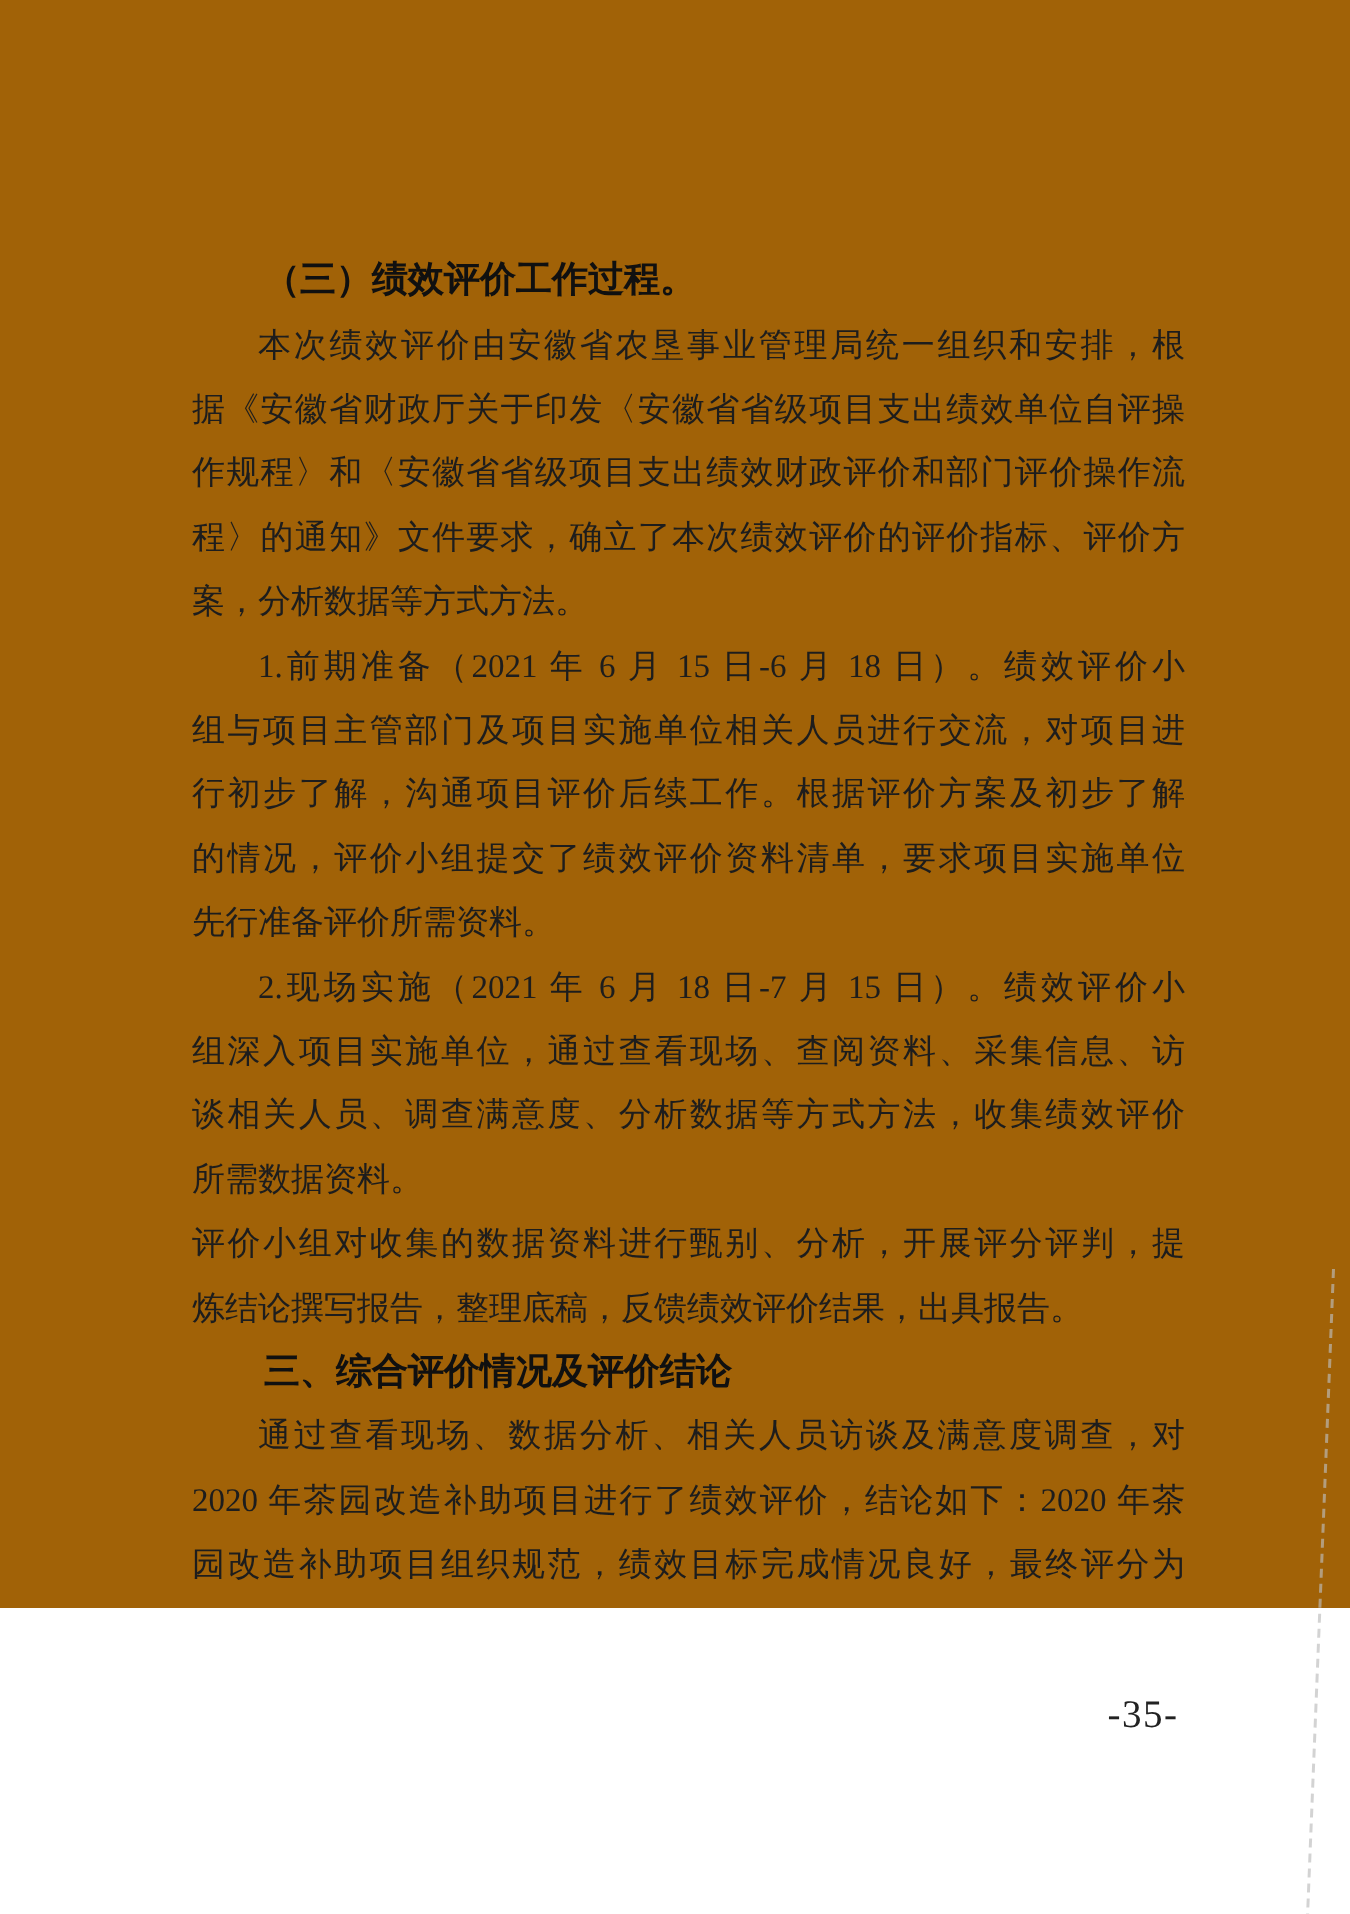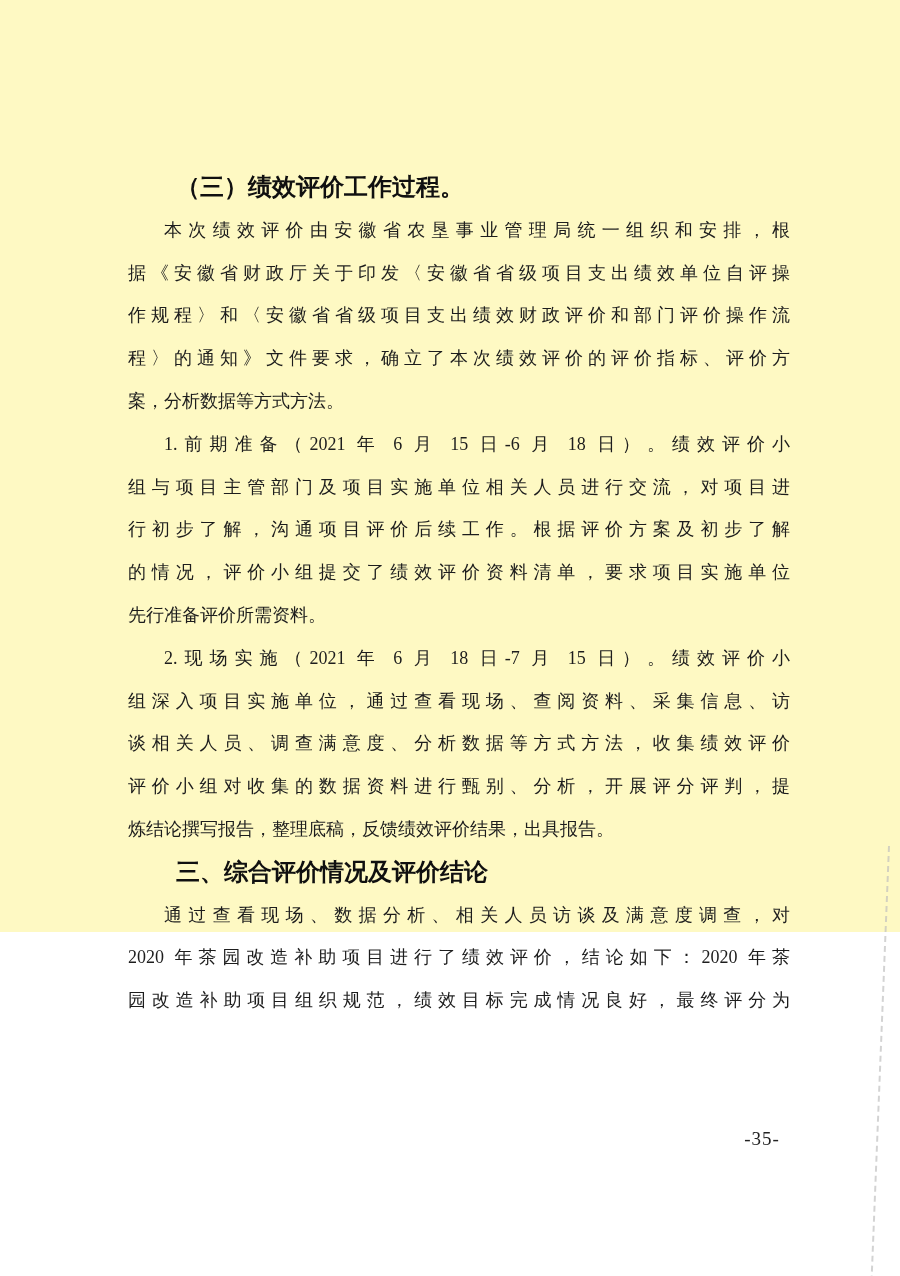--- a/index.html
+++ b/index.html
@@ -7,32 +7,32 @@
     padding: 0;
     width: 900px;
     height: 1276px;
     background: #ffffff;
     overflow: hidden;
     font-family: "Liberation Serif", "DejaVu Serif", serif;
   }
   .page {
     position: relative;
     width: 900px;
-    height: 932px;
-    background: #fef9c3;
+    height: 1072px;
+    background: #a16207;
     color: #1d1d1d;
   }
   .doc {
     position: absolute;
     left: 128px;
     top: 166px;
     width: 662px;
   }
   .line {
-    font-size: 18px;
+    font-size: 22px;
     height: 42.8px;
     line-height: 42.8px;
     white-space: normal;
     color: #1d1d1d;
   }
   .line.justify {
     text-align: justify;
     text-align-last: justify;
     text-justify: inter-ideograph;
   }
@@ -43,21 +43,21 @@
     font-weight: 700;
     font-size: 24px;
     color: #101010;
   }
   .pagenum {
     position: absolute;
     top: 1128px;
     left: 712px;
     width: 100px;
     text-align: center;
-    font-size: 19px;
+    font-size: 26px;
     letter-spacing: 1px;
     color: #222222;
   }
   .edge-line {
     position: absolute;
     left: 888px;
     top: 846px;
     height: 436px;
     width: 0;
     border-left: 2px dashed #bdbdbd;
@@ -78,20 +78,21 @@
       <div class="line justify">程〉的通知》文件要求，确立了本次绩效评价的评价指标、评价方</div>
       <div class="line">案，分析数据等方式方法。</div>
       <div class="line indent justify">1.前期准备（2021 年 6 月 15 日-6 月 18 日）。绩效评价小</div>
       <div class="line justify">组与项目主管部门及项目实施单位相关人员进行交流，对项目进</div>
       <div class="line justify">行初步了解，沟通项目评价后续工作。根据评价方案及初步了解</div>
       <div class="line justify">的情况，评价小组提交了绩效评价资料清单，要求项目实施单位</div>
       <div class="line">先行准备评价所需资料。</div>
       <div class="line indent justify">2.现场实施（2021 年 6 月 18 日-7 月 15 日）。绩效评价小</div>
       <div class="line justify">组深入项目实施单位，通过查看现场、查阅资料、采集信息、访</div>
       <div class="line justify">谈相关人员、调查满意度、分析数据等方式方法，收集绩效评价</div>
+      <div class="line">所需数据资料。</div>
       <div class="line justify">评价小组对收集的数据资料进行甄别、分析，开展评分评判，提</div>
       <div class="line">炼结论撰写报告，整理底稿，反馈绩效评价结果，出具报告。</div>
       <div class="line heading indent">三、综合评价情况及评价结论</div>
       <div class="line indent justify">通过查看现场、数据分析、相关人员访谈及满意度调查，对</div>
       <div class="line justify">2020 年茶园改造补助项目进行了绩效评价，结论如下：2020 年茶</div>
       <div class="line justify">园改造补助项目组织规范，绩效目标完成情况良好，最终评分为</div>
     </div>
   <div class="pagenum">-35-</div>
   <div class="edge-line"></div>
 </div>

